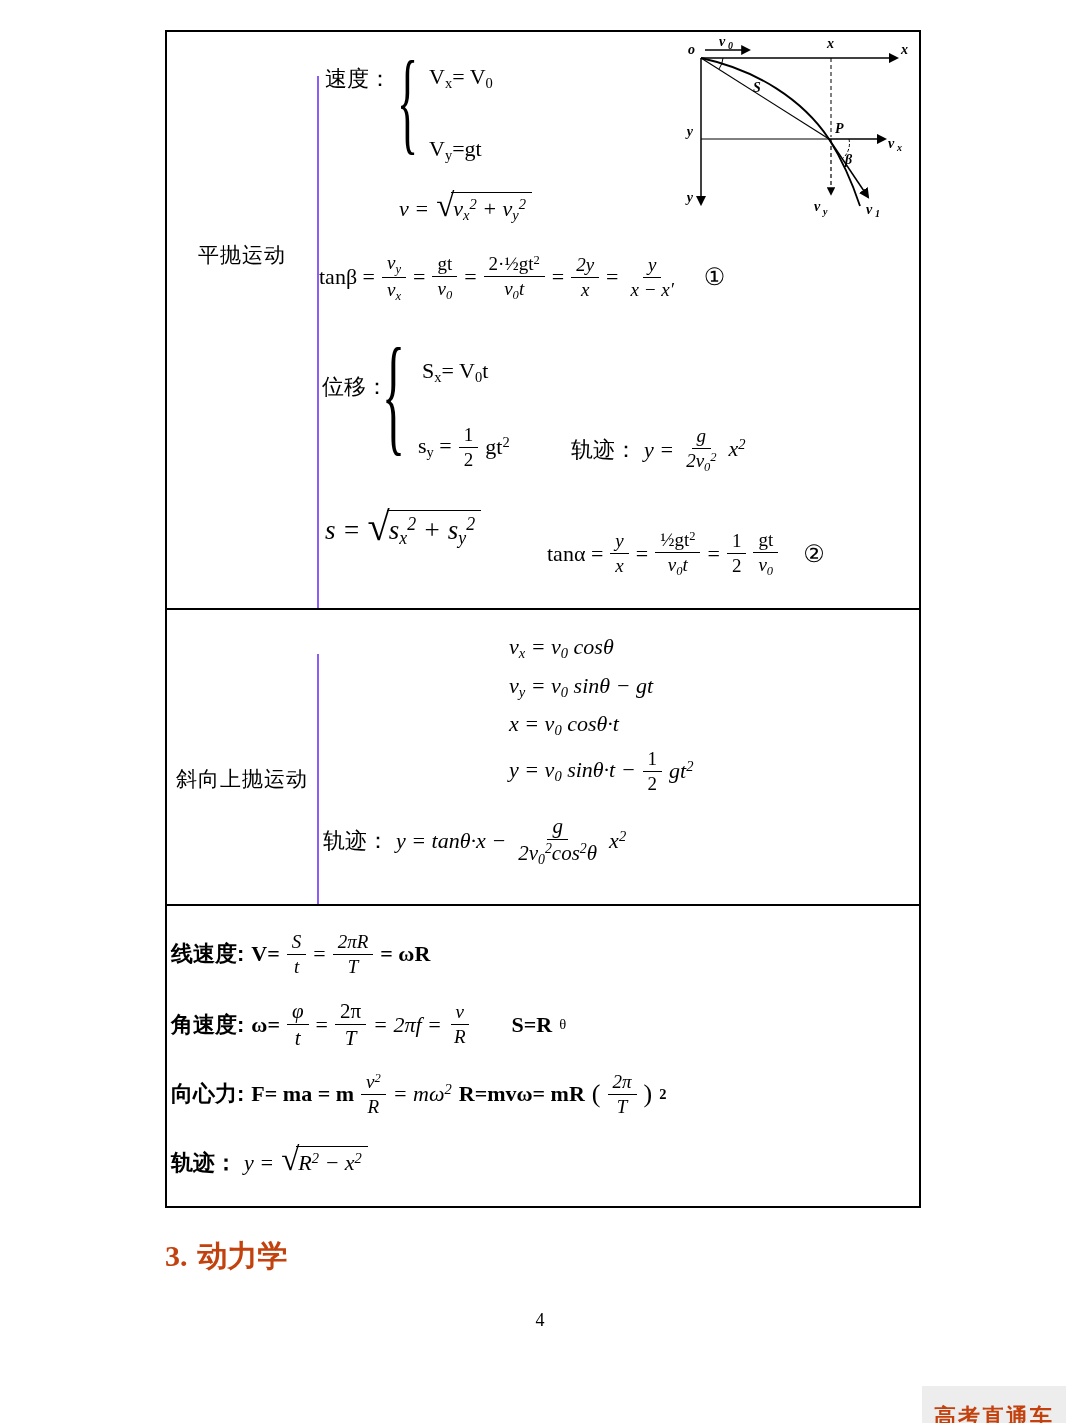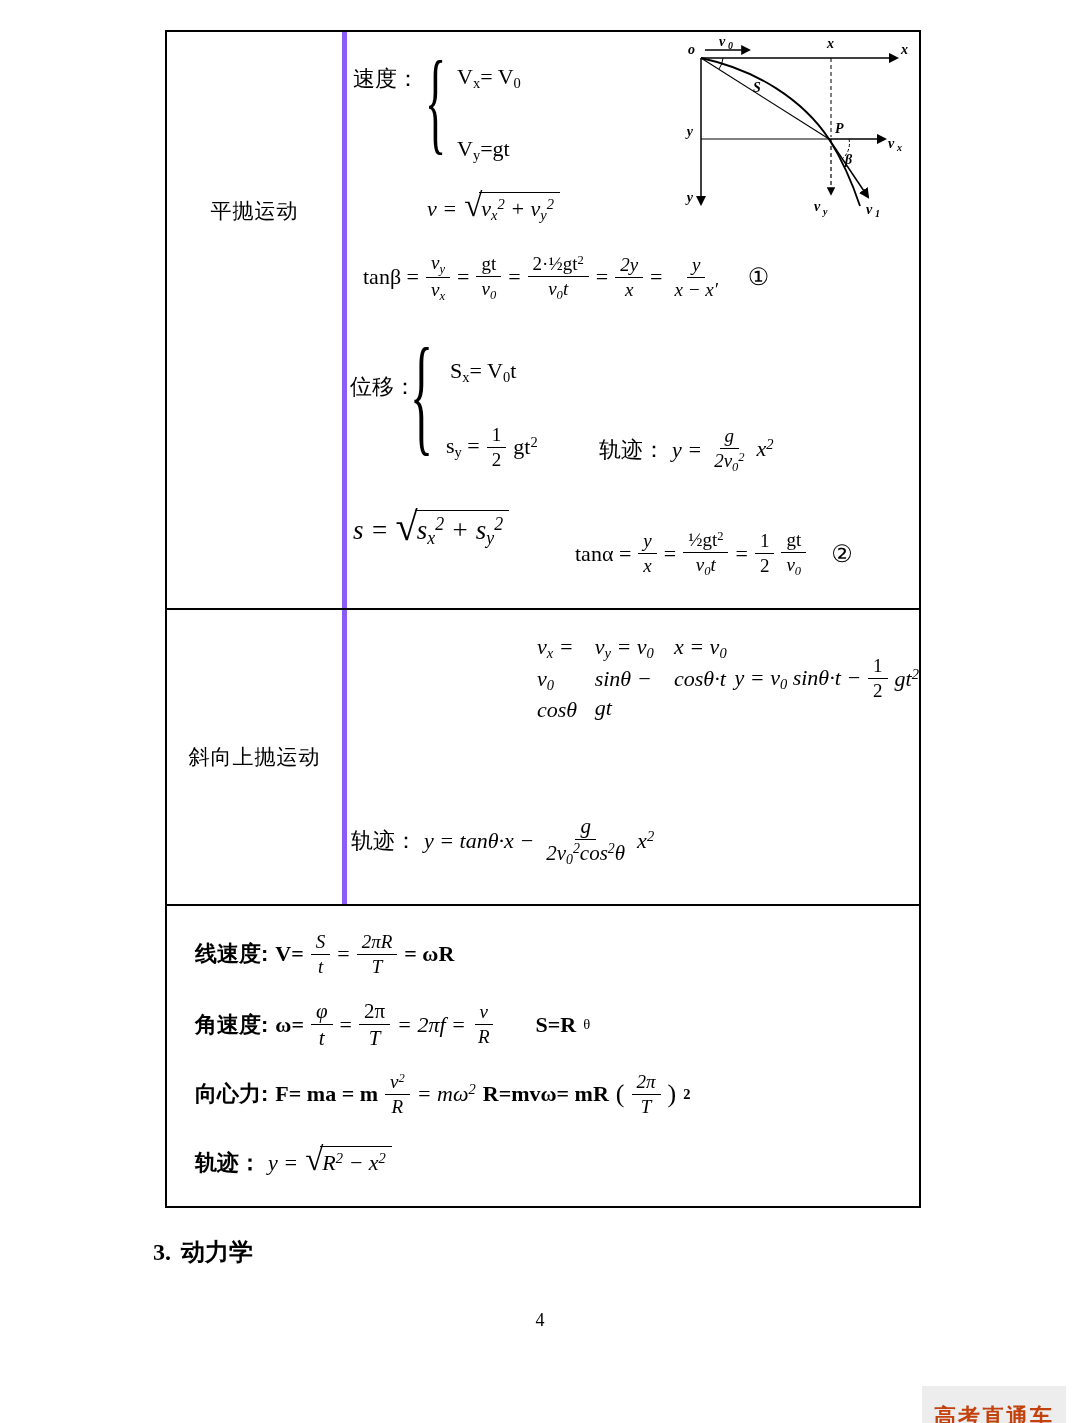--- a/index.html
+++ b/index.html
@@ -10,23 +10,23 @@
     position:relative; overflow:hidden;
   }
   .cjk { font-family:"Liberation Sans","DejaVu Sans",sans-serif; }
   .abs { position:absolute; }
 
   
   .ftable { position:absolute; left:165px; top:30px; width:756px; border:2px solid #000; background:#fff; }
   .trow { display:flex; border-bottom:2px solid #000; }
   .trow:last-child { border-bottom:none; }
   .cell-label {
-    width:180px; border-right:5px solid #8b5cf6; flex:none;
+    width:152px; border-right:2px solid #8b5cf6; flex:none;
     display:flex; justify-content:center; align-items:center;
-    font-size:21px; letter-spacing:1px;
+    font-size:21px; letter-spacing:1px;margin-top:44px;
   }
   .cell-label.toppad { align-items:flex-start; padding-top:165px; }
   .cell-content { flex:1; position:relative; font-size:22px; }
 
   .h1row { height:578px; }
   .h2row { height:296px; }
   .h3row { height:300px; }
 
   
   .frow { display:inline-flex; align-items:center; gap:7px; white-space:nowrap; }
@@ -49,42 +49,42 @@
   
   .b-speed { left:6px; top:16px; width:240px; height:135px; }
   .b-speed .glabel { position:absolute; left:0; top:16px; font-size:22px; }
   .b-speed .brace { left:72px; top:-2px; font-size:44px; transform:scaleY(2.6); }
   .b-speed .l1 { position:absolute; left:104px; top:16px; }
   .b-speed .l2 { position:absolute; left:104px; top:88px; }
 
   .b-diagram { right:6px; top:4px; }
 
   .b-vmag { left:80px; top:160px; }
-  .b-tanb { left:16px; top:220px; }
+  .b-tanb { left:0; top:220px; }
   .b-disp { left:3px; top:300px; width:250px; height:140px; }
   .b-disp .glabel { position:absolute; left:0; top:40px; font-size:22px; }
   .b-disp .brace { left:60px; top:-4px; font-size:48px; transform:scaleY(2.75); }
   .b-disp .l1 { position:absolute; left:100px; top:26px; }
   .b-disp .l2 { position:absolute; left:96px; top:92px;font-family:Liberation Serif, serif; }
   .b-traj1 { left:252px; top:393px; }
   .b-smag { left:6px; top:478px; font-size:27px; }
   .b-tana { left:228px; top:497px; }
   .mark { font-size:24px; margin-left:18px; }
 
   
-  .b-oblique { left:190px; top:22px; display:flex; flex-direction:row; }
+  .b-oblique { left:190px; top:22px; display:flex; flex-direction:column; }
   .b-oblique .ln { margin-bottom:7px; line-height:1.35; }
   .b-traj2 { left:4px; top:204px; }
 
   
-  .r3line { left:4px; white-space:nowrap;margin-left:24px; }
+  .r3line { left:4px; white-space:nowrap; }
   .paren { font-size:26px; }
 
   
-  .heading { position:absolute; left:153px; top:1236px; color:#000000; font-size:24px; font-weight:bold; }
+  .heading { position:absolute; left:165px; top:1236px; color:#c2410c; font-size:30px; font-weight:bold; }
   .heading .num { font-family:"Liberation Serif",serif; margin-right:10px; }
   .pagenum { position:absolute; left:0; top:1310px; width:1080px; text-align:center; font-size:18px; }
   .watermark {
     position:absolute; right:14px; top:1386px;
     background:#ededed; color:#c2410c;
     font-family:"Liberation Sans","DejaVu Sans",sans-serif;
     font-weight:bold; font-size:22px; padding:16px 12px; letter-spacing:2px;
   }
 
   svg text { font-family:"Liberation Serif","DejaVu Serif",serif; font-style:italic; font-weight:bold; font-size:14px; }

